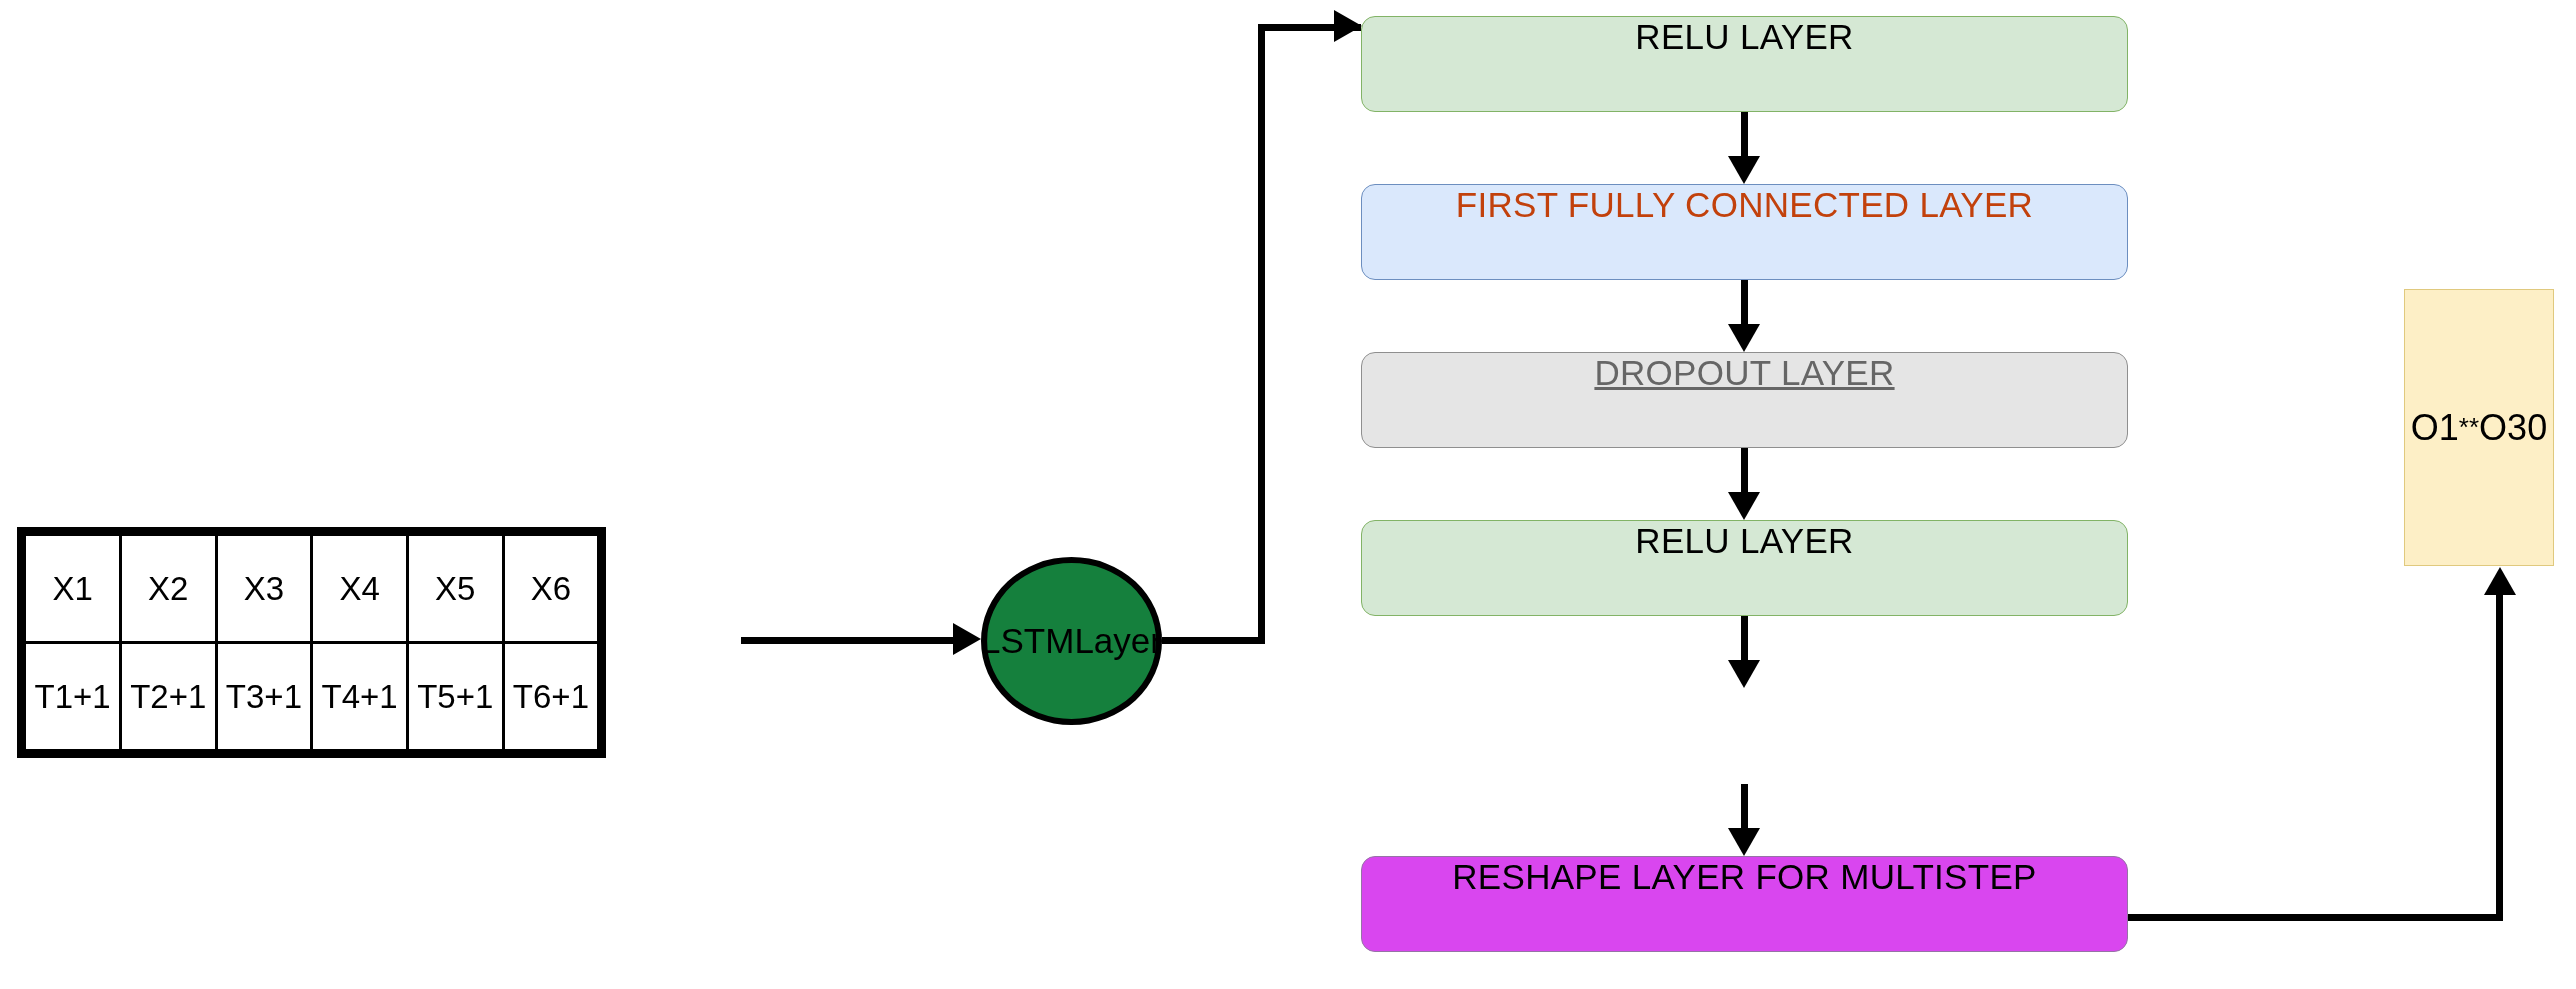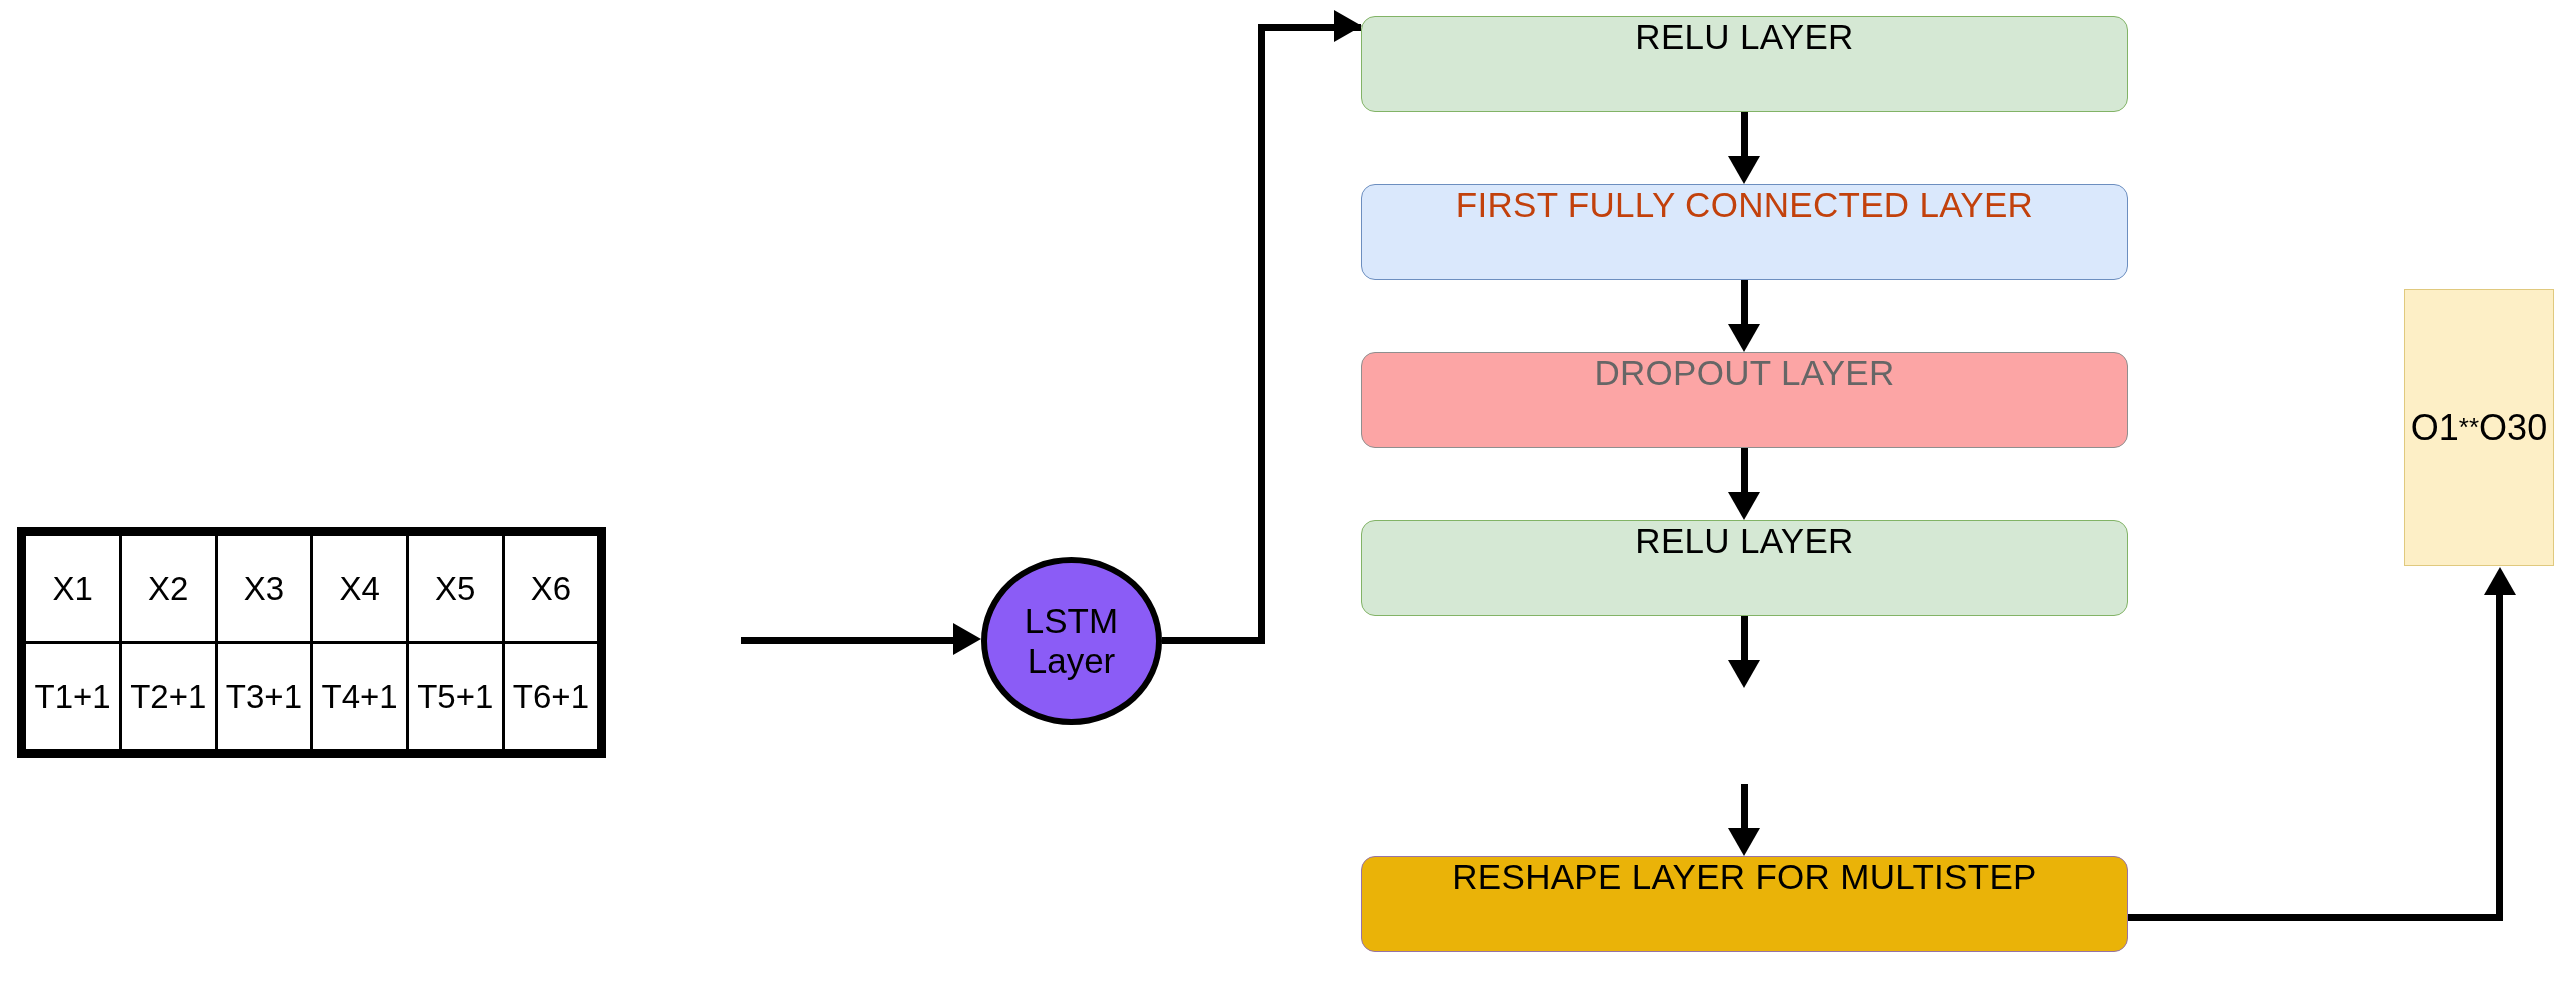--- a/index.html
+++ b/index.html
@@ -50,23 +50,23 @@
   
   #lstm-node {
     position: absolute;
     left: 981px;
     top: 557px;
     width: 181px;
     height: 168px;
     border: 6.4px solid #000000;
     border-radius: 50%;
     box-sizing: border-box;
-    background: #8b5cf6;
+    background: #15803d;
     display: flex;
-    flex-direction: column;
+    flex-direction: row;
     align-items: center;
     justify-content: center;
     font-size: 35px;
     line-height: 1.14;
     color: #000000;
   }
 
   
   .layer-box {
     position: absolute;
@@ -185,39 +185,39 @@
   <div class="conn conn-v" style="left:1741px; top:112px; height:50px;"></div>
   <div class="arrow-head arrow-down" style="left:1728px; top:156px;"></div>
 
   <div class="layer-box" id="dense-1" style="top:184px; background:#dae8fc; border:1.9px solid #6c8ebf; color:#c2410c;">
     <span>FIRST FULLY CONNECTED LAYER</span>
   </div>
 
   <div class="conn conn-v" style="left:1741px; top:280px; height:50px;"></div>
   <div class="arrow-head arrow-down" style="left:1728px; top:324px;"></div>
 
-  <div class="layer-box" id="dropout" style="top:352px; background:#fca5a5; border:1.9px solid #8f8f8f; color:#666666;">
+  <div class="layer-box" id="dropout" style="top:352px; background:#e5e5e5; border:1.9px solid #8f8f8f; color:#666666;text-decoration:underline;">
     <span>DROPOUT LAYER</span>
   </div>
 
   <div class="conn conn-v" style="left:1741px; top:448px; height:50px;"></div>
   <div class="arrow-head arrow-down" style="left:1728px; top:492px;"></div>
 
   <div class="layer-box" id="relu-2" style="top:520px; background:#d5e8d4; border:1.9px solid #82b366; color:#000000;">
     <span>RELU LAYER</span>
   </div>
 
   <div class="conn conn-v" style="left:1741px; top:616px; height:50px;"></div>
   <div class="arrow-head arrow-down" style="left:1728px; top:660px;"></div>
 
 
   <div class="conn conn-v" style="left:1741px; top:784px; height:50px;"></div>
   <div class="arrow-head arrow-down" style="left:1728px; top:828px;"></div>
 
-  <div class="layer-box" id="reshape" style="top:856px; background:#eab308; border:1.9px solid #9673a6; color:#000000;">
+  <div class="layer-box" id="reshape" style="top:856px; background:#d946ef; border:1.9px solid #9673a6; color:#000000;">
     <span>RESHAPE LAYER FOR MULTISTEP</span>
   </div>
 
   <div class="conn conn-h" style="left:2128px; top:914px; width:375px;"></div>
   <div class="conn conn-v" style="left:2496px; top:594px; height:324px;"></div>
   <div class="arrow-head arrow-up" style="left:2484px; top:567px;"></div>
 
   <div id="output-box">
     <span class="o-main">O1</span>
     <span class="o-dot">*</span>

